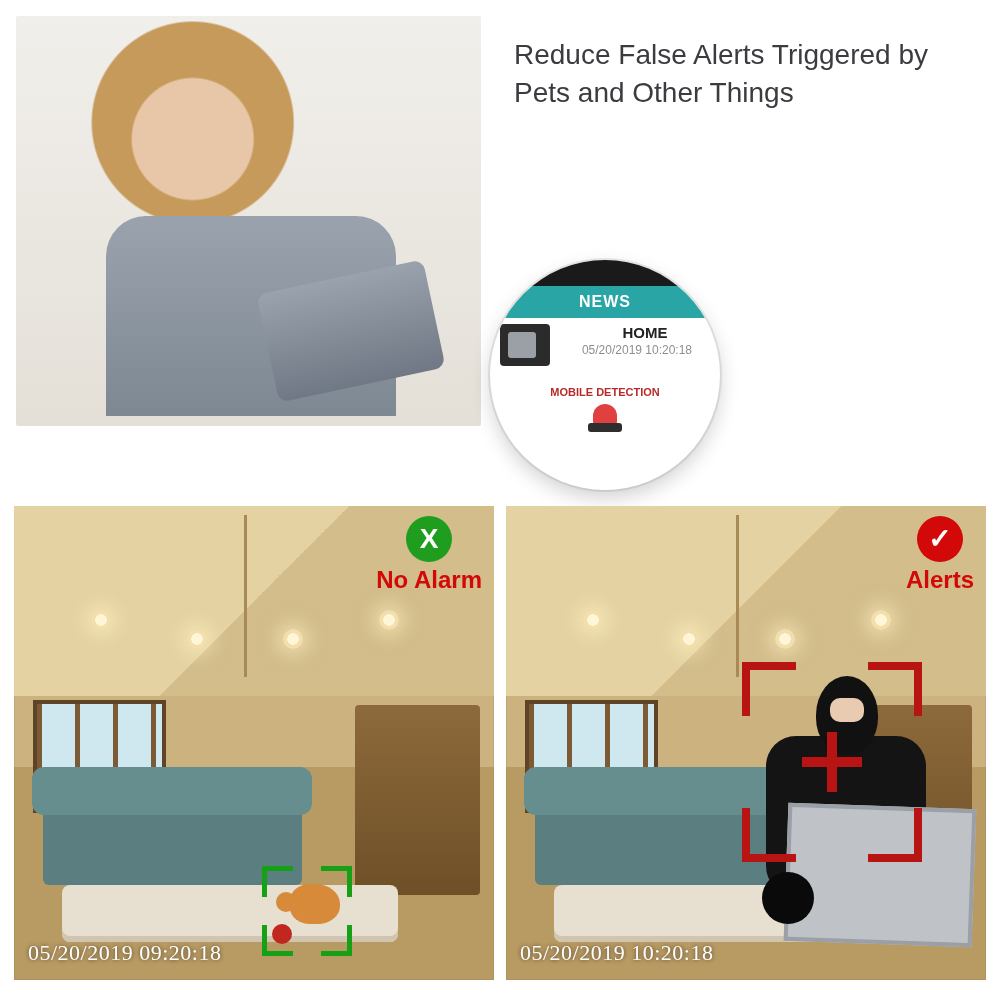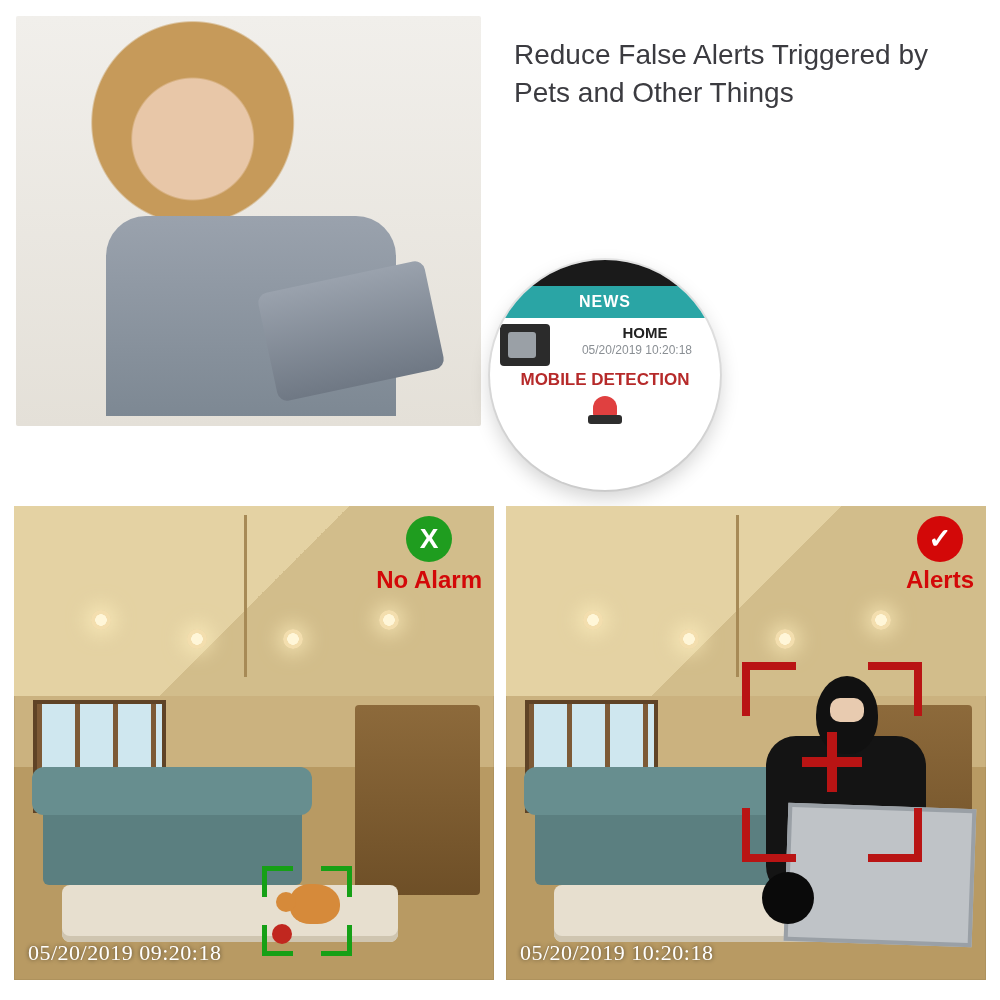--- a/index.html
+++ b/index.html
@@ -26,21 +26,21 @@
   .bubble{position:absolute;left:490px;top:260px;width:230px;height:230px;border-radius:50%;
     background:#ffffff;box-shadow:0 0 0 2px rgba(0,0,0,.08),0 8px 20px rgba(0,0,0,.18);overflow:hidden}
   .bubble .topstrip{height:26px;background:#1a1a1a}
   .bubble .newsbar{height:32px;background:#2aa5a5;color:#fff;font-weight:700;text-align:center;line-height:32px;letter-spacing:1px;font-size:16px}
   .bubble .row{display:flex;align-items:flex-start;gap:8px;padding:6px 10px 0 10px}
   .bubble .thumb{flex:0 0 50px;height:42px;background:#2b2b2b;border-radius:4px;position:relative}
   .bubble .thumb::after{content:"";position:absolute;inset:8px 14px 8px 8px;background:#9aa0a6;border-radius:3px}
   .bubble .meta{flex:1;min-width:0}
   .bubble .home{font-weight:700;font-size:15px;color:#222;text-align:center;padding-left:22px}
   .bubble .ts{font-size:12px;color:#8a8f94;text-align:center;padding-left:6px;margin-top:2px}
-  .bubble .mobdet{color:#b62a2a;font-size:17px;font-weight:600;text-align:center;margin-top:4px}
+  .bubble .mobdet{color:#b62a2a;font-size:11px;font-weight:600;text-align:center;margin-top:20px}
   .bubble .siren{width:34px;height:28px;margin:6px auto 0;position:relative}
   .bubble .siren .dome{position:absolute;left:5px;top:0;width:24px;height:20px;background:#e04040;border-radius:12px 12px 2px 2px}
   .bubble .siren .base{position:absolute;left:0;bottom:0;width:34px;height:9px;background:#2e2e2e;border-radius:3px}
 
   
   .panel{position:absolute;top:506px;width:480px;height:474px;overflow:hidden;
     background:
       linear-gradient(#efe1bf 0 35%, transparent 35%),
       linear-gradient(180deg,#cbb27f 0 55%, #b89a63 55% 100%);
     box-shadow:0 0 0 1px rgba(0,0,0,.05) inset}

